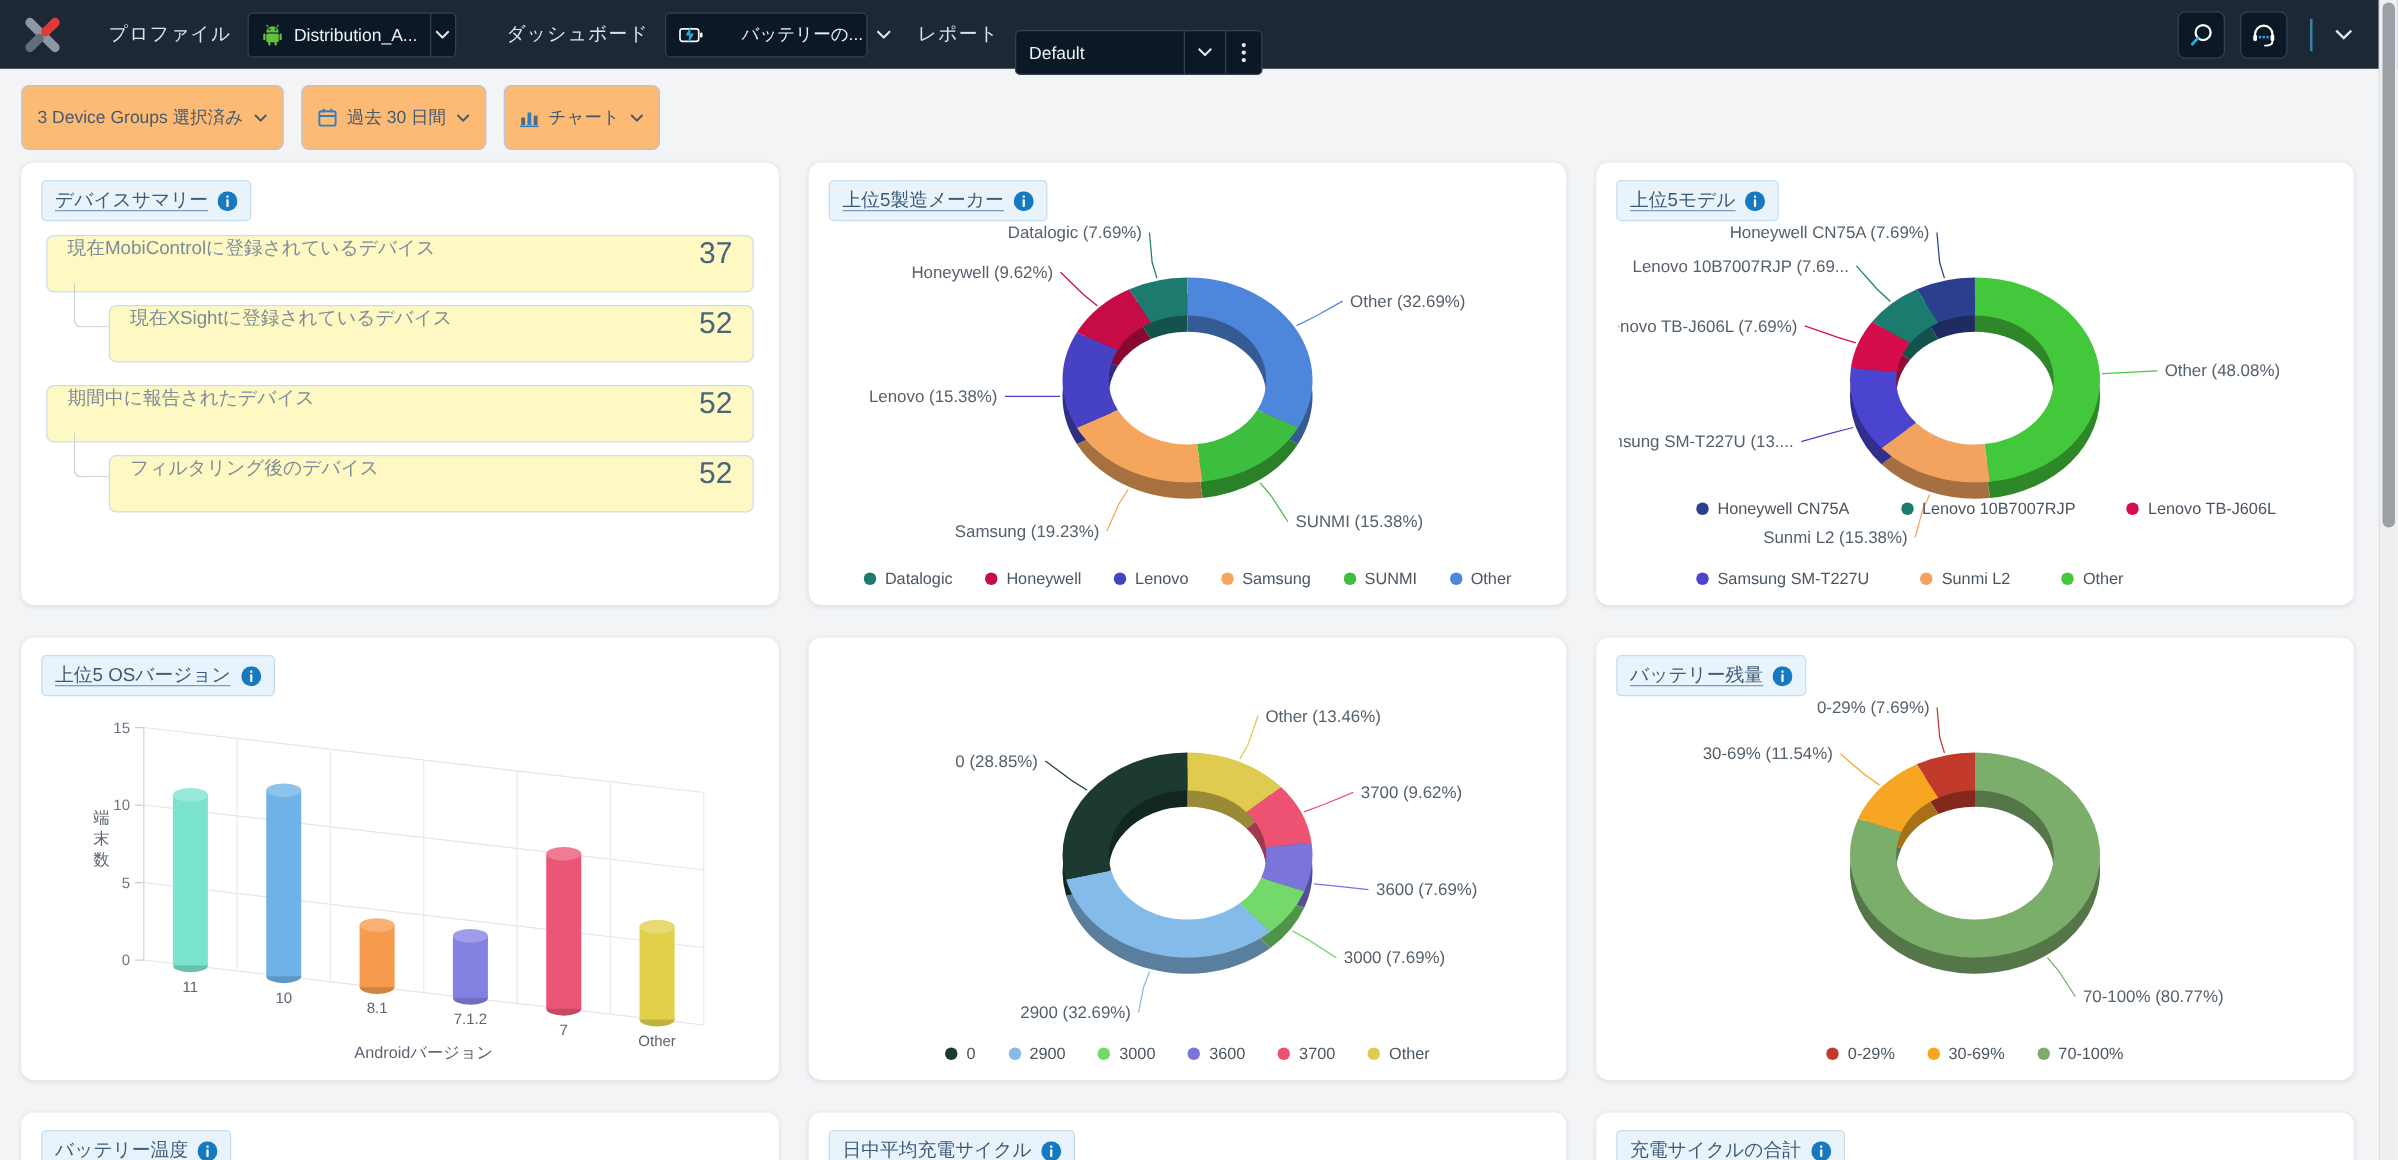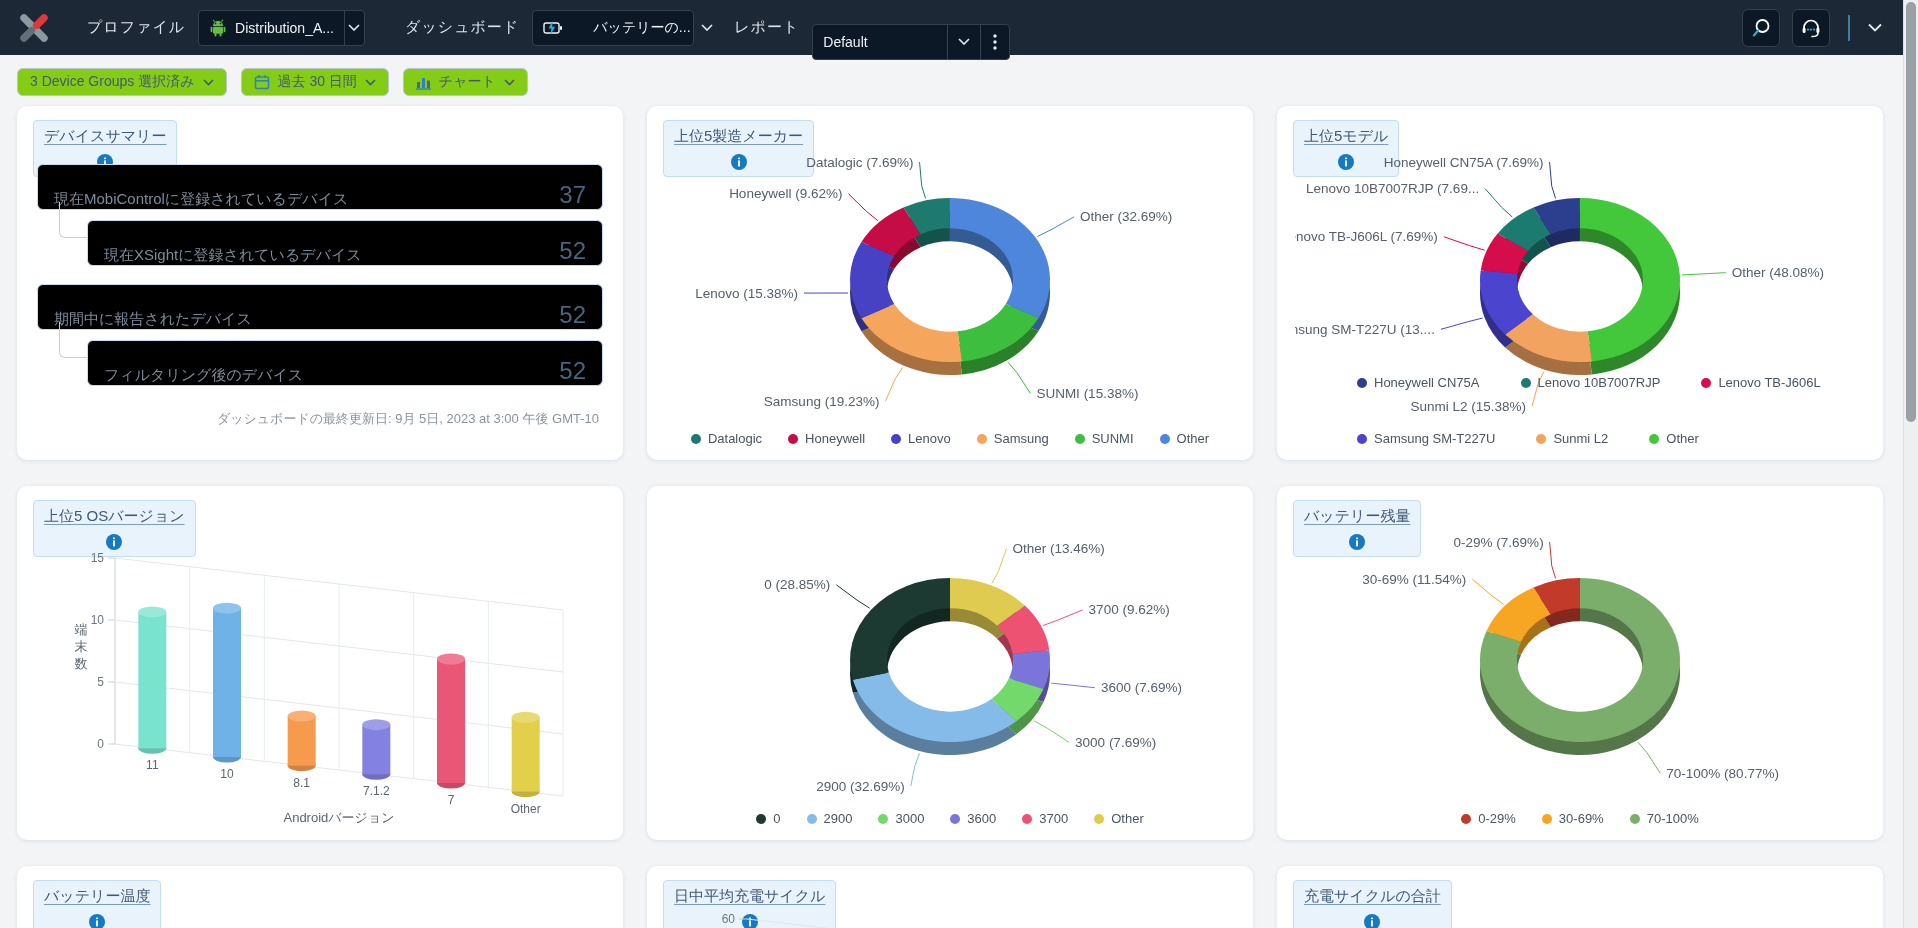--- a/index.html
+++ b/index.html
@@ -15,38 +15,38 @@
   .dd .dd-cell { display:flex; align-items:center; padding:0 10px; gap:8px; white-space:nowrap; }
   .dd .dd-sep { width:1px; height:35px; background:#33414F; }
   .dd .dd-chev { width:32px; display:flex; justify-content:center; align-items:center; height:100%; cursor:pointer; }
   .icon-btn { width:38px; height:38px; background:#0D1826; border:1px solid #33414F; border-radius:6px;
     display:flex; align-items:center; justify-content:center; cursor:pointer; }
   .nav-vsep { width:2px; height:26px; background:#3D7FA6; margin:0 18px; }
   .spacer { flex:1; }
 
   
   .filters { display:flex; gap:14px; padding:13px 17px 0; }
-  .filter-btn { height:28px; background:#84cc16; border:1px solid #B9C4CF; border-radius:6px;
+  .filter-btn { height:52px; background:#fdba74; border:1px solid #B9C4CF; border-radius:6px;
     display:flex; align-items:center; gap:8px; padding:0 12px; font-size:14px; color:#44596E; cursor:pointer; }
 
   
   .cards { display:grid; grid-template-columns:repeat(3,606px); column-gap:24px; row-gap:26px;
     padding:10px 17px 0; }
   .card { background:#FFF; border-radius:10px; box-shadow:0 1px 4px rgba(25,45,65,.10);
     position:relative; height:354px; overflow:hidden; }
   .card.short { height:300px; }
   .chip { position:absolute; top:14px; left:16px; display:flex; align-items:center; gap:8px;
-    background:#E9F3FC; border:1px solid #C5DDF1; border-radius:4px; padding:6px 10px;flex-direction:column; }
+    background:#E9F3FC; border:1px solid #C5DDF1; border-radius:4px; padding:6px 10px; }
   .chip .t { font-size:15px; color:#3D5A76; text-decoration:underline; text-underline-offset:3px;
     text-decoration-color:#7d9cb8; white-space:nowrap; }
 
   
   .sumrows { position:absolute; top:58px; left:20px; right:20px; }
-  .srow { position:relative; height:46px; border:1px solid #C9DDEF; border-radius:6px; background:#000000;
-    display:flex; align-items:flex-end; justify-content:space-between; padding:0 16px; }
+  .srow { position:relative; height:46px; border:1px solid #C9DDEF; border-radius:6px; background:#fef9c3;
+    display:flex; align-items:flex-start; justify-content:space-between; padding:0 16px; }
   .srow .lbl { font-size:15px; color:#7E8B99; }
   .srow .val { font-size:24px; color:#48647F; }
   .srow.indent { margin-left:50px; }
   .gap10 { height:10px; } .gap18 { height:18px; }
   .conn { position:absolute; width:28px; height:36px; border-left:1px solid #C8CFD6;
     border-bottom:1px solid #C8CFD6; border-bottom-left-radius:6px; margin-left:22px; margin-top:-8px; }
   .sum-footer { margin-top:24px; text-align:right; font-size:13px; color:#8A949E; padding-right:4px; }
 
   .chart-svg { position:absolute; top:44px; left:18px; }
   .legend { position:absolute; left:20px; right:20px; bottom:14px; display:flex; flex-wrap:wrap;
@@ -226,21 +226,20 @@
       <div class="srow">
         <span class="lbl">期間中に報告されたデバイス</span>
         <span class="val">52</span>
       </div>
       <div class="conn"></div>
       <div class="gap10"></div>
       <div class="srow indent">
         <span class="lbl">フィルタリング後のデバイス</span>
         <span class="val">52</span>
       </div>
-      <div class="sum-footer">ダッシュボードの最終更新日: 9月 5日, 2023 at 3:00 午後 GMT-10</div>
     </div>
   </div>
 
   <div class="card">
     <div class="chip">
       <span class="t">上位5製造メーカー</span>
       <svg width="16" height="16" viewBox="0 0 16 16" style="cursor:pointer;">
         <circle cx="8" cy="8" r="8" fill="#1779BF"></circle>
           <rect x="7.1" y="3.4" width="1.8" height="1.8" rx="0.4" fill="#FFF"></rect>
           <rect x="7.1" y="6.3" width="1.8" height="6.2" rx="0.6" fill="#FFF"></rect>

